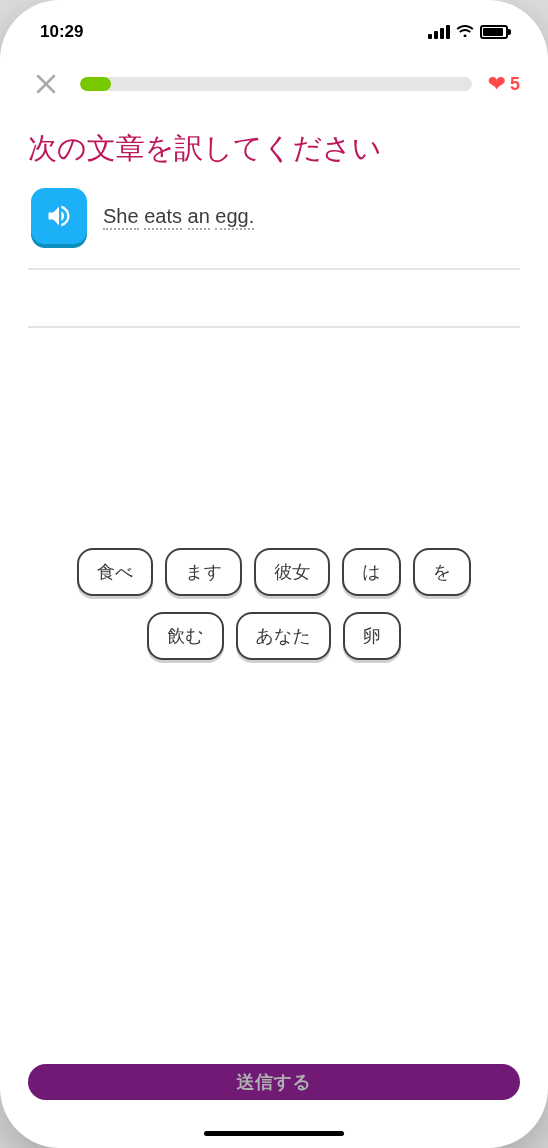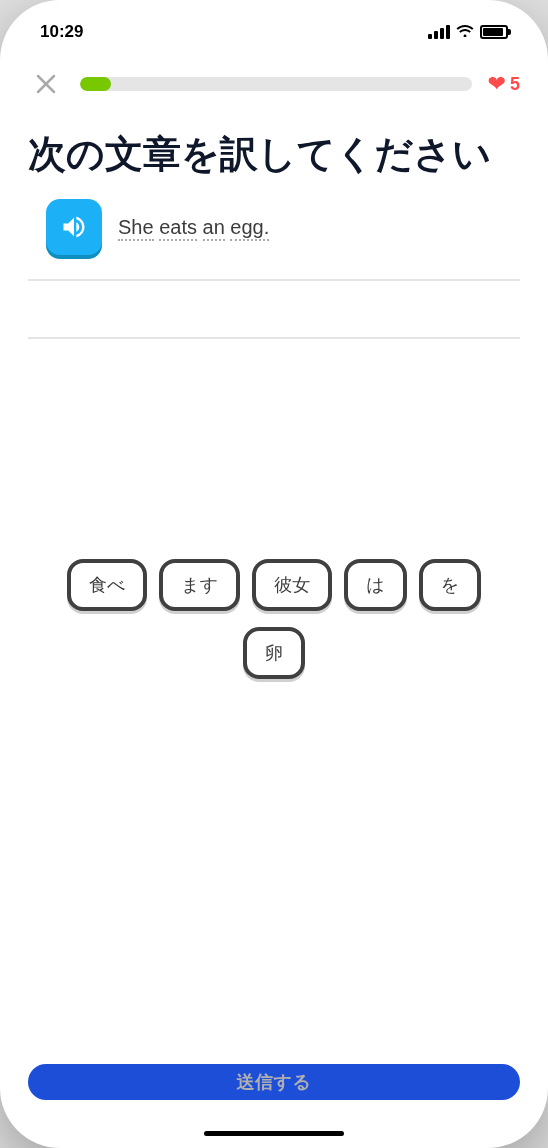--- a/index.html
+++ b/index.html
@@ -138,31 +138,31 @@
       font-size: 22px;
     }
 
     .hearts-count {
       font-size: 18px;
       font-weight: 700;
       color: #ff4b4b;
     }
 
     .instruction-text {
-      font-size: 38px;
-      font-weight: 700;
-      color: #0f172a;
+      font-size: 29px;
+      font-weight: 400;
+      color: #be185d;
       padding: 16px 28px 20px;
       line-height: 1.3;
     }
 
     .sentence-area {
       display: flex;
       align-items: center;
-      padding: 0 46px 24px;
+      padding: 0 31px 24px;
       gap: 16px;
     }
 
     .speaker-btn {
       width: 56px;
       height: 56px;
       background: #1cb0f6;
       border-radius: 14px;
       display: flex;
       align-items: center;
@@ -210,21 +210,21 @@
     }
 
     .word-bank-row {
       display: flex;
       gap: 12px;
       justify-content: center;
       flex-wrap: wrap;
     }
 
     .word-chip {
-      border: 4px solid #404040;
+      border: 2px solid #404040;
       border-radius: 16px;
       padding: 10px 18px;
       font-size: 18px;
       color: #3c3c3c;
       cursor: pointer;
       background: #fff;
       box-shadow: 0 3px 0 #d0d0d0;
       transition: transform 0.1s;
       user-select: none;
     }
@@ -232,21 +232,21 @@
     .submit-btn-container {
       position: absolute;
       bottom: 48px;
       left: 28px;
       right: 28px;
     }
 
     .submit-btn {
       width: 100%;
       padding: 6px;
-      background: #1d4ed8;
+      background: #701a75;
       border: none;
       border-radius: 24px;
       font-size: 18px;
       font-weight: 700;
       color: #afafaf;
       cursor: default;
       letter-spacing: 0.5px;
     }
 
     .home-indicator {
@@ -328,20 +328,22 @@
 
   <div class="word-bank-area">
     <div class="word-bank-row">
       <button class="word-chip">食べ</button>
       <button class="word-chip">ます</button>
       <button class="word-chip">彼女</button>
       <button class="word-chip">は</button>
       <button class="word-chip">を</button>
     </div>
     <div class="word-bank-row">
+      <button class="word-chip">飲む</button>
+      <button class="word-chip">あなた</button>
       <button class="word-chip">卵</button>
     </div>
   </div>
 
   <div class="submit-btn-container">
     <button class="submit-btn">送信する</button>
   </div>
 
   <div class="home-indicator"></div>
 </div>

